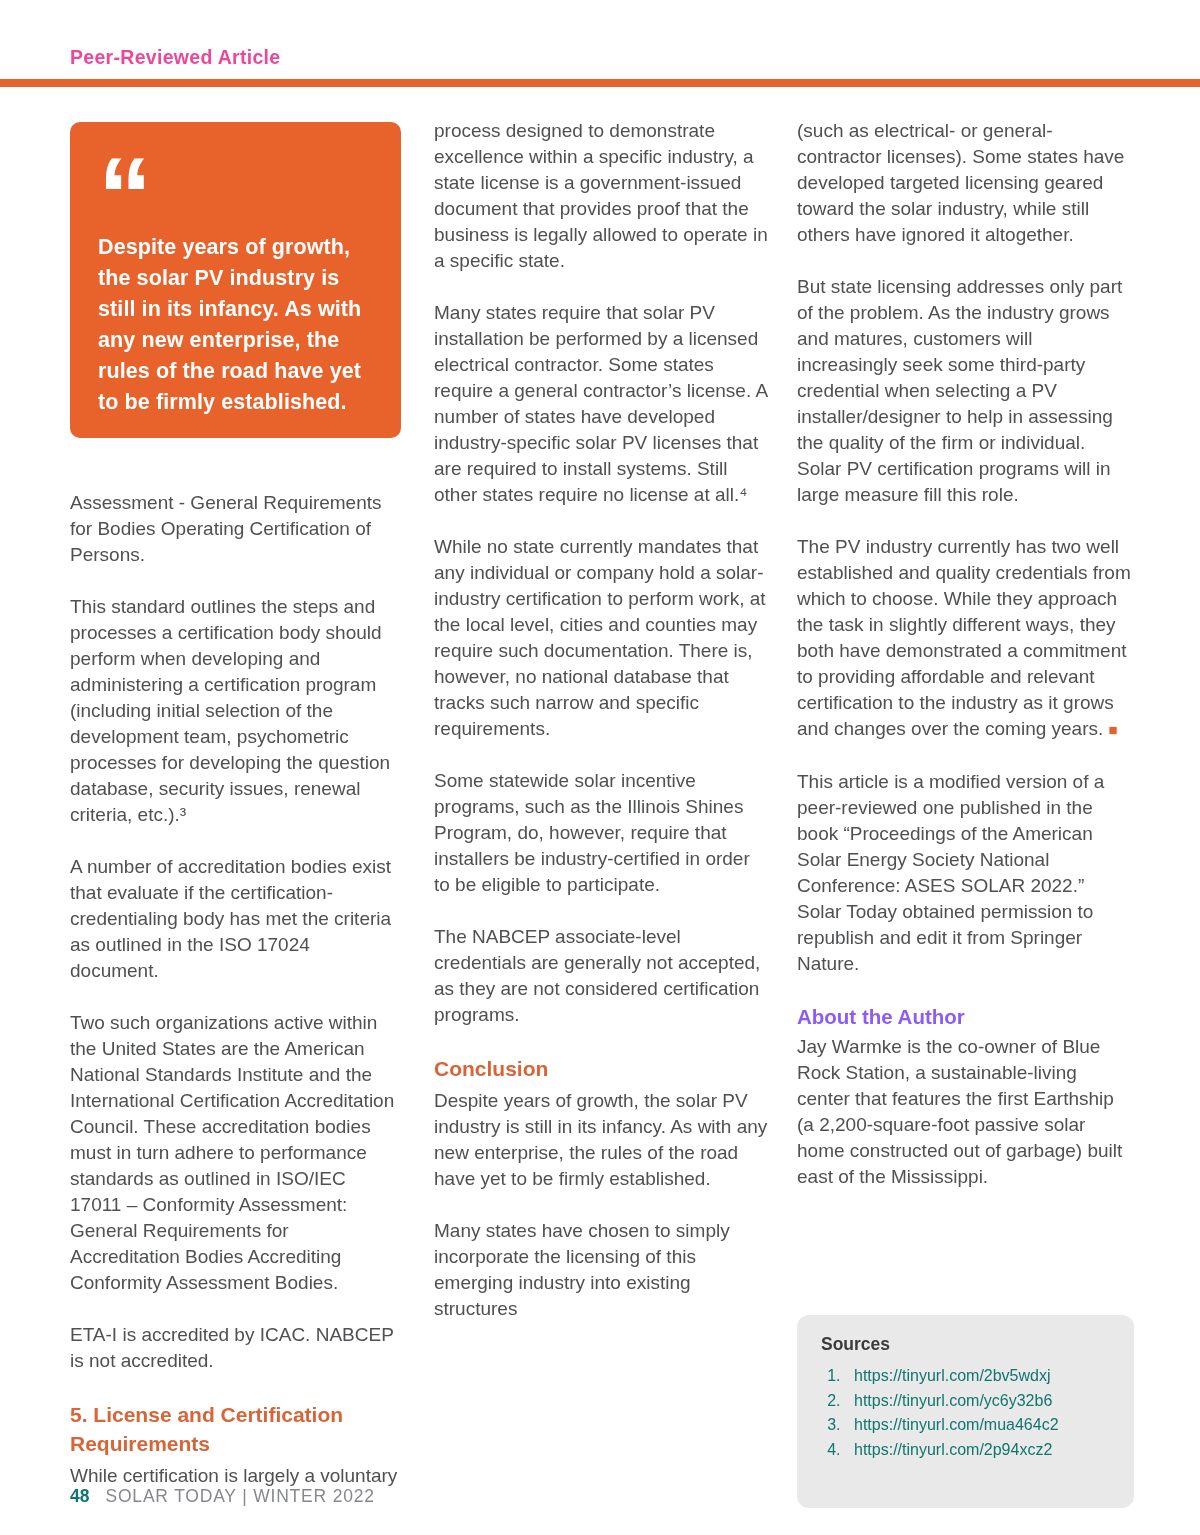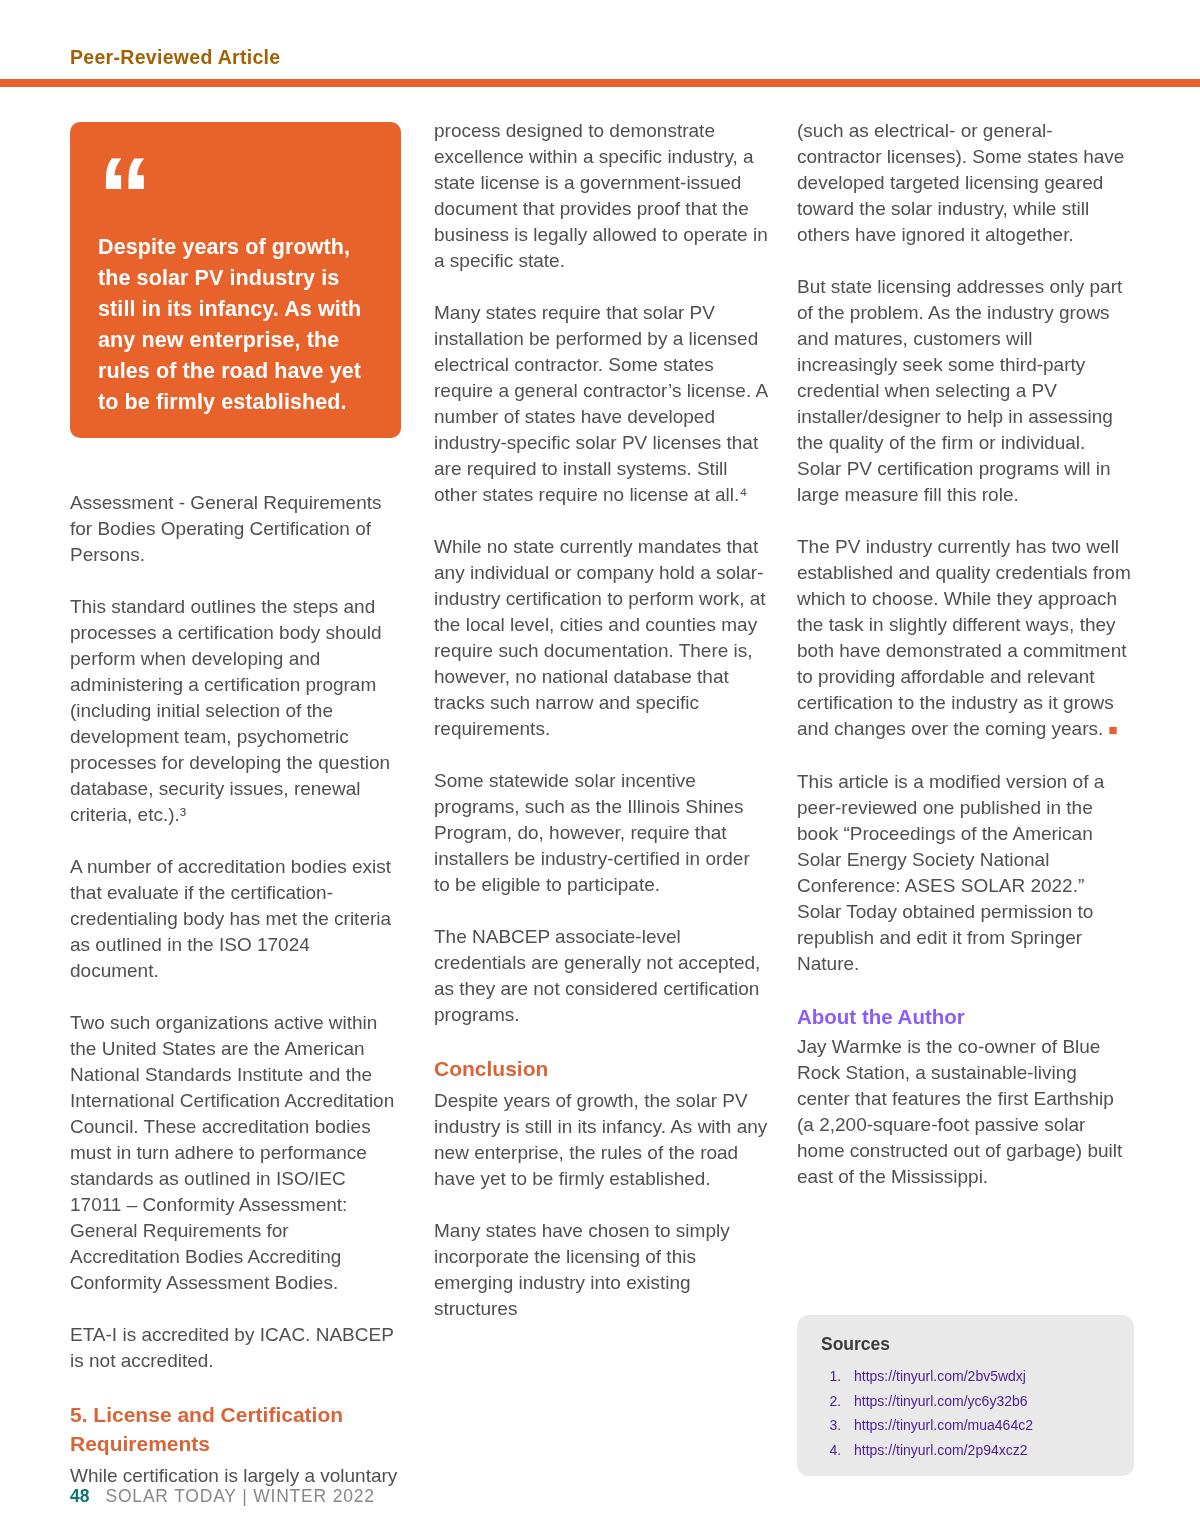--- a/index.html
+++ b/index.html
@@ -1,44 +1,44 @@
 <!DOCTYPE html>
 <html><head>
 <meta charset="utf-8">
 <style>
   html,body { margin:0; padding:0; background:#ffffff; }
   body { font-family:"Liberation Sans", sans-serif; }
   .page { position:relative; width:1200px; height:1535px; background:#ffffff; overflow:hidden; }
 
   .header-label { position:absolute; left:70px; top:46px; font-size:19.5px; font-weight:700;
-                  color:#a16207; letter-spacing:0.3px; }
+                  color:#ec4899; letter-spacing:0.3px; }
   .toprule { position:absolute; left:0; top:79px; width:1200px; height:8px; background:#E5622D; }
 
   .quote-box { position:absolute; left:70px; top:122px; width:331px; height:316px;
                background:#E8632C; border-radius:10px; box-sizing:border-box;
                padding:24px 28px; color:#ffffff; }
   .quote-mark { display:block; font-size:108px; font-weight:700; line-height:0.52;
                 height:64px; margin-top:22px; letter-spacing:-5px; color:#ffffff; }
   .quote-text { font-size:21.5px; font-weight:700; line-height:31px; letter-spacing:0.1px; }
 
   .col { position:absolute; width:336px; font-size:19px; line-height:26px; color:#4F5052; }
   .col p { margin:0 0 26px 0; }
   .col-1 { left:70px; top:490px; width:330px; }
   .col-2 { left:434px; top:118px; }
   .col-3 { left:797px; top:118px; }
 
   .orange-heading { color:#D96437; font-weight:700; font-size:21px; line-height:29px; margin:0 0 5px 0; }
   .dark-heading { color:#8b5cf6; font-weight:700; font-size:20.5px; line-height:28px; margin:0 0 3px 0; }
   .endmark { color:#E5622D; font-size:15px; }
 
-  .sources-box { position:absolute; left:797px; top:1315px; width:337px; height:161px;
+  .sources-box { position:absolute; left:797px; top:1315px; width:337px; height:193px;
                  background:#E9E9E9; border-radius:12px; box-sizing:border-box;
                  padding:19px 24px; }
   .sources-title { font-weight:700; font-size:17.5px; color:#3A3B3D; margin:0 0 9px 0; }
-  .sources-box ol { margin:0; padding-left:24px; color:#4c1d95; font-size:14px; line-height:24.5px; }
+  .sources-box ol { margin:0; padding-left:24px; color:#0f766e; font-size:16px; line-height:24.5px; }
   .sources-box li { padding-left:9px; }
 
   .footer { position:absolute; left:70px; top:1486px; display:flex; gap:16px; align-items:baseline; }
   .footer-num { font-weight:700; font-size:17.5px; color:#0f766e; }
   .footer-mag { font-size:17.5px; color:#87888C; letter-spacing:0.8px; }
 </style>
 </head>
 <body>
 
 <div class="page">

